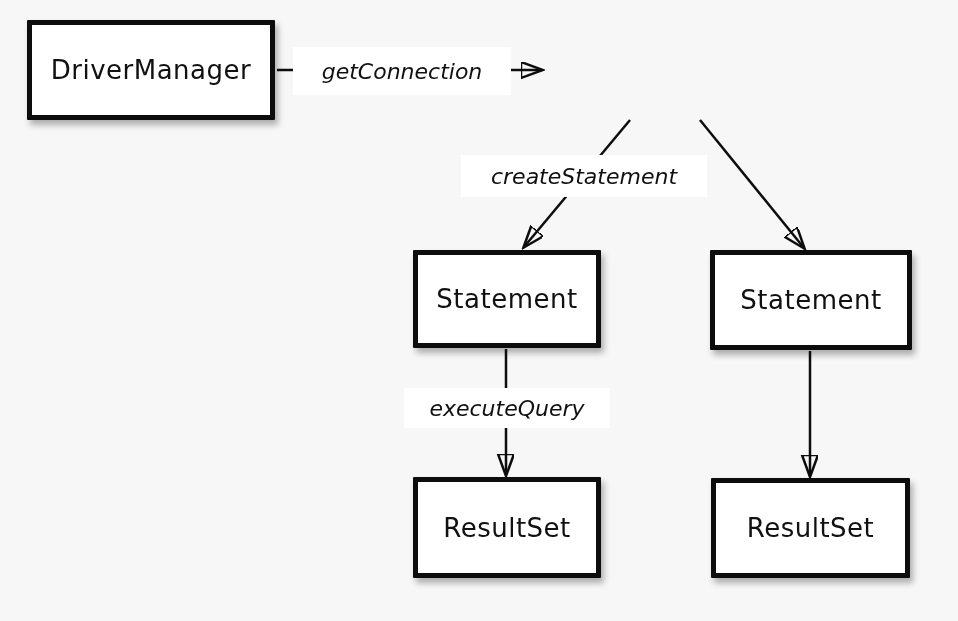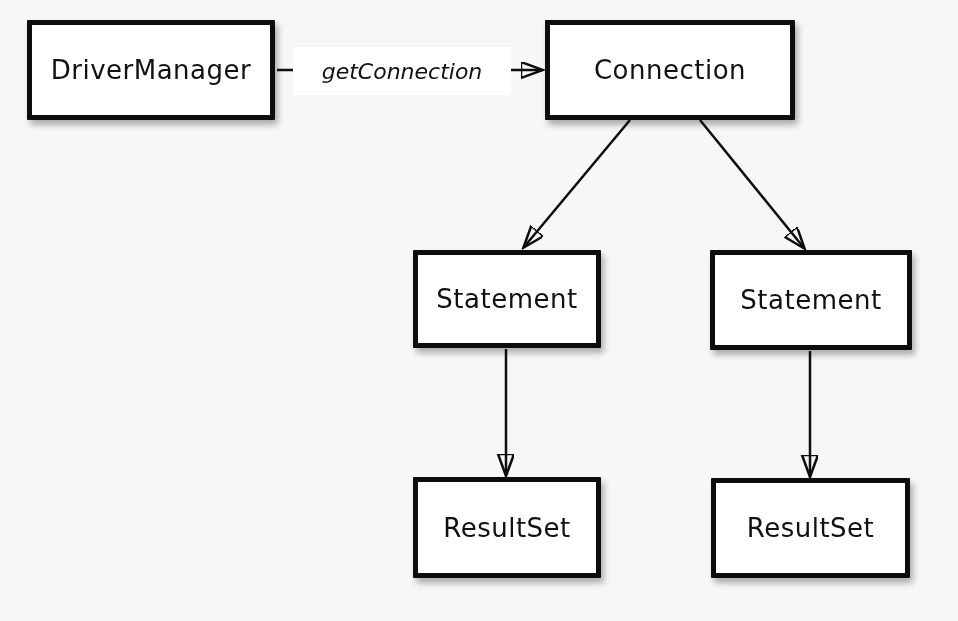--- a/index.html
+++ b/index.html
@@ -65,23 +65,20 @@
 </style>
 </head>
 <body>
 
 <div class="stage">
 
   <div class="node" id="n-dm">
     <span>DriverManager</span>
   </div>
 
-  <div class="node" id="n-conn">
-    <span>Connection</span>
-  </div>
 
   <div class="node" id="n-stl">
     <span>Statement</span>
   </div>
 
   <div class="node" id="n-str">
     <span>Statement</span>
   </div>
 
   <div class="node" id="n-rsl">
@@ -100,15 +97,17 @@
     </defs>
     <path d="M277,70 L542,70" marker-end="url(#arrowhead)"></path>
     <path d="M630,120 L524,247" marker-end="url(#arrowhead)"></path>
     <path d="M700,120 L804,248" marker-end="url(#arrowhead)"></path>
     <path d="M506,349 L506,475" marker-end="url(#arrowhead)"></path>
     <path d="M810,351 L810,476" marker-end="url(#arrowhead)"></path>
   </svg>
 
   <div class="elabel" id="l-get">getConnection</div>
 
+  <div class="elabel" id="l-create">createStatement</div>
 
+  <div class="elabel" id="l-exec">executeQuery</div>
 
 </div>
 
 </body></html>

